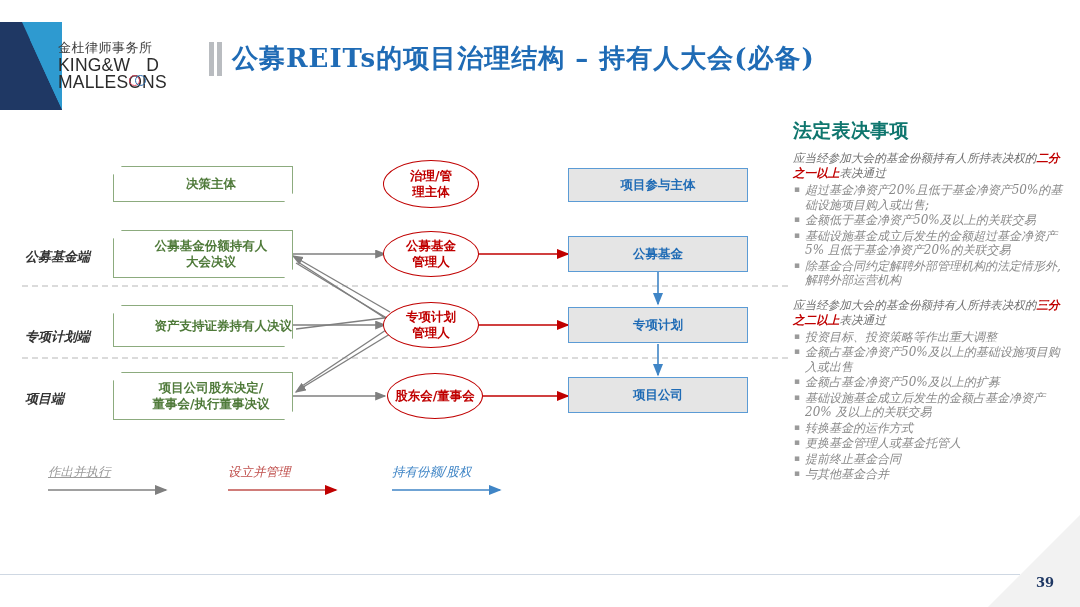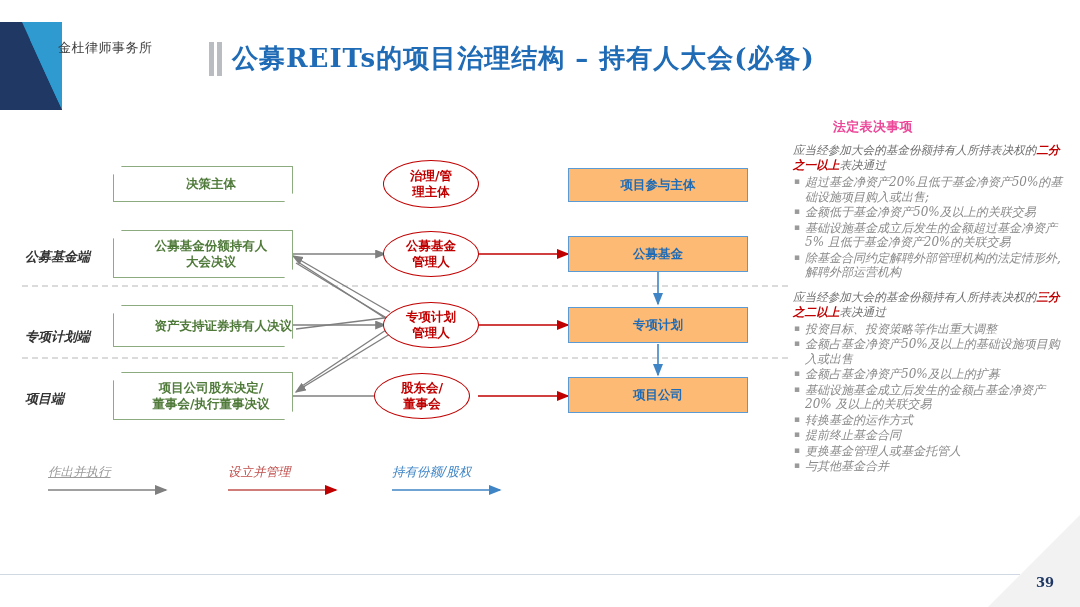--- a/index.html
+++ b/index.html
@@ -59,40 +59,40 @@
 
   
   .red-ellipse {
     border: 1.6px solid #c00000; border-radius: 50%;
     color: #c00000; font-weight: bold; font-size: 12.5px; background: #fff;
     font-family: "DejaVu Sans", sans-serif;
   }
 
   
   .blue-box {
-    border: 1.3px solid #5b9bd5; background: #fdba74;
+    border: 1.3px solid #5b9bd5; background: #e5e5e5;
     color: #1f6bb5; font-weight: bold; font-size: 12.5px;
     font-family: "DejaVu Sans", sans-serif;
   }
 
   .row-label {
     position: absolute; font-family: "DejaVu Serif", serif; font-style: italic;
     font-size: 13px; font-weight: bold; color: #333; white-space: nowrap; text-align: right;
   }
 
   .legend-item { position: absolute; font-family: "DejaVu Serif", serif; font-style: italic; font-size: 12.5px; white-space: nowrap; }
   .lg-gray { color: #9b9b9b; text-decoration: underline; }
   .lg-red  { color: #c0504d; }
   .lg-blue { color: #3f85c6; }
 
   
   .panel { position: absolute; left: 793px; top: 118px; width: 272px; }
   .panel h3 {
-    font-family: "DejaVu Serif", serif; font-size: 13px; font-weight: bold;
-    color: #ec4899; margin-bottom: 7px; letter-spacing: .3px; margin-left: 40px;
+    font-family: "DejaVu Serif", serif; font-size: 19px; font-weight: bold;
+    color: #0f766e; margin-bottom: 7px; letter-spacing: .3px;
   }
   .panel-lead {
     font-family: "DejaVu Serif", serif; font-style: italic; font-size: 11.6px;
     color: #6f6f6f; line-height: 15px; margin-bottom: 2px;
   }
   .panel-lead b { color: #c00000; font-style: italic; font-weight: bold; }
   .panel ul { list-style: none; margin: 2px 0 10px 0; }
   .panel li {
     font-family: "DejaVu Serif", serif; font-style: italic; font-size: 12px;
     color: #8a8a8a; line-height: 14.5px; padding-left: 12px; position: relative;
@@ -123,20 +123,26 @@
       <polygon points="0,0 24,0 62,88 0,88" fill="#1f3864" opacity="0"></polygon>
       <polygon points="24,0 62,0 62,88 62,88" fill="#2e9ad0" opacity="0"></polygon>
       <polygon points="0,0 22,0 62,88 0,88" fill="#1f3864"></polygon>
       <polygon points="22,0 62,0 62,88 62,88 62,88" fill="#2e9ad0"></polygon>
       <polygon points="0,0 20,0 62,88 0,88" fill="#1f3864"></polygon>
     </svg>
   </div>
 
   <div class="logo-text">
     <div class="logo-cn">金杜律师事务所</div>
+    <div class="logo-en">
+      <div class="logo-en-row">
+        <span>KING&amp;W</span><span class="oo"><i class="r"></i><i class="b"></i></span><span>D</span>
+      </div>
+      <div class="logo-en-row">MALLESONS</div>
+    </div>
   </div>
 
   <div class="title-bars">
     <span class="s1"></span>
       <span class="s2"></span>
   </div>
   <div class="slide-title">公募REITs的项目治理结构 – 持有人大会(必备)</div>
 </div>
 
 <div class="diagram">
@@ -220,21 +226,21 @@
     <span>管理人</span>
   </div>
   <div class="node blue-box" style="left:568px; top:195px; width:180px; height:36px;">
     <span>专项计划</span>
   </div>
 
   <div class="node green-box" style="left:113px; top:260px; width:180px; height:48px; flex-direction:column;">
     <span>项目公司股东决定/</span>
     <span>董事会/执行董事决议</span>
   </div>
-  <div class="node red-ellipse" style="left:374px; top:261px; width:96px; height:46px; flex-direction:column;">
+  <div class="node red-ellipse" style="left:387px; top:261px; width:96px; height:46px; flex-direction:row;">
     <span>股东会/</span>
     <span>董事会</span>
   </div>
   <div class="node blue-box" style="left:568px; top:265px; width:180px; height:36px;">
     <span>项目公司</span>
   </div>
 
   <div class="legend-item lg-gray" style="left:48px; top:352px;">作出并执行</div>
   <div class="legend-item lg-red" style="left:228px; top:352px;">设立并管理</div>
   <div class="legend-item lg-blue" style="left:392px; top:352px;">持有份额/股权</div>
@@ -255,22 +261,22 @@
 
   <div class="panel-lead">
     <span>应当经参加大会的基金份额持有人所持表决权的</span><b>三分之二以上</b><span>表决通过</span>
   </div>
   <ul>
     <li>投资目标、投资策略等作出重大调整</li>
     <li>金额占基金净资产50%及以上的基础设施项目购入或出售</li>
     <li>金额占基金净资产50%及以上的扩募</li>
     <li>基础设施基金成立后发生的金额占基金净资产20% 及以上的关联交易</li>
     <li>转换基金的运作方式</li>
+    <li>更换基金管理人或基金托管人</li>
     <li>提前终止基金合同</li>
-    <li>更换基金管理人或基金托管人</li>
     <li>与其他基金合并</li>
   </ul>
 </div>
 
 <div class="footer-rule"></div>
 <div class="corner">
   <svg width="130" height="92" viewBox="0 0 130 92">
     <polygon points="130,0 130,92 38,92" fill="#f2f2f2"></polygon>
     <polygon points="130,22 130,92 62,92" fill="#ffffff" opacity="0"></polygon>
   </svg>

